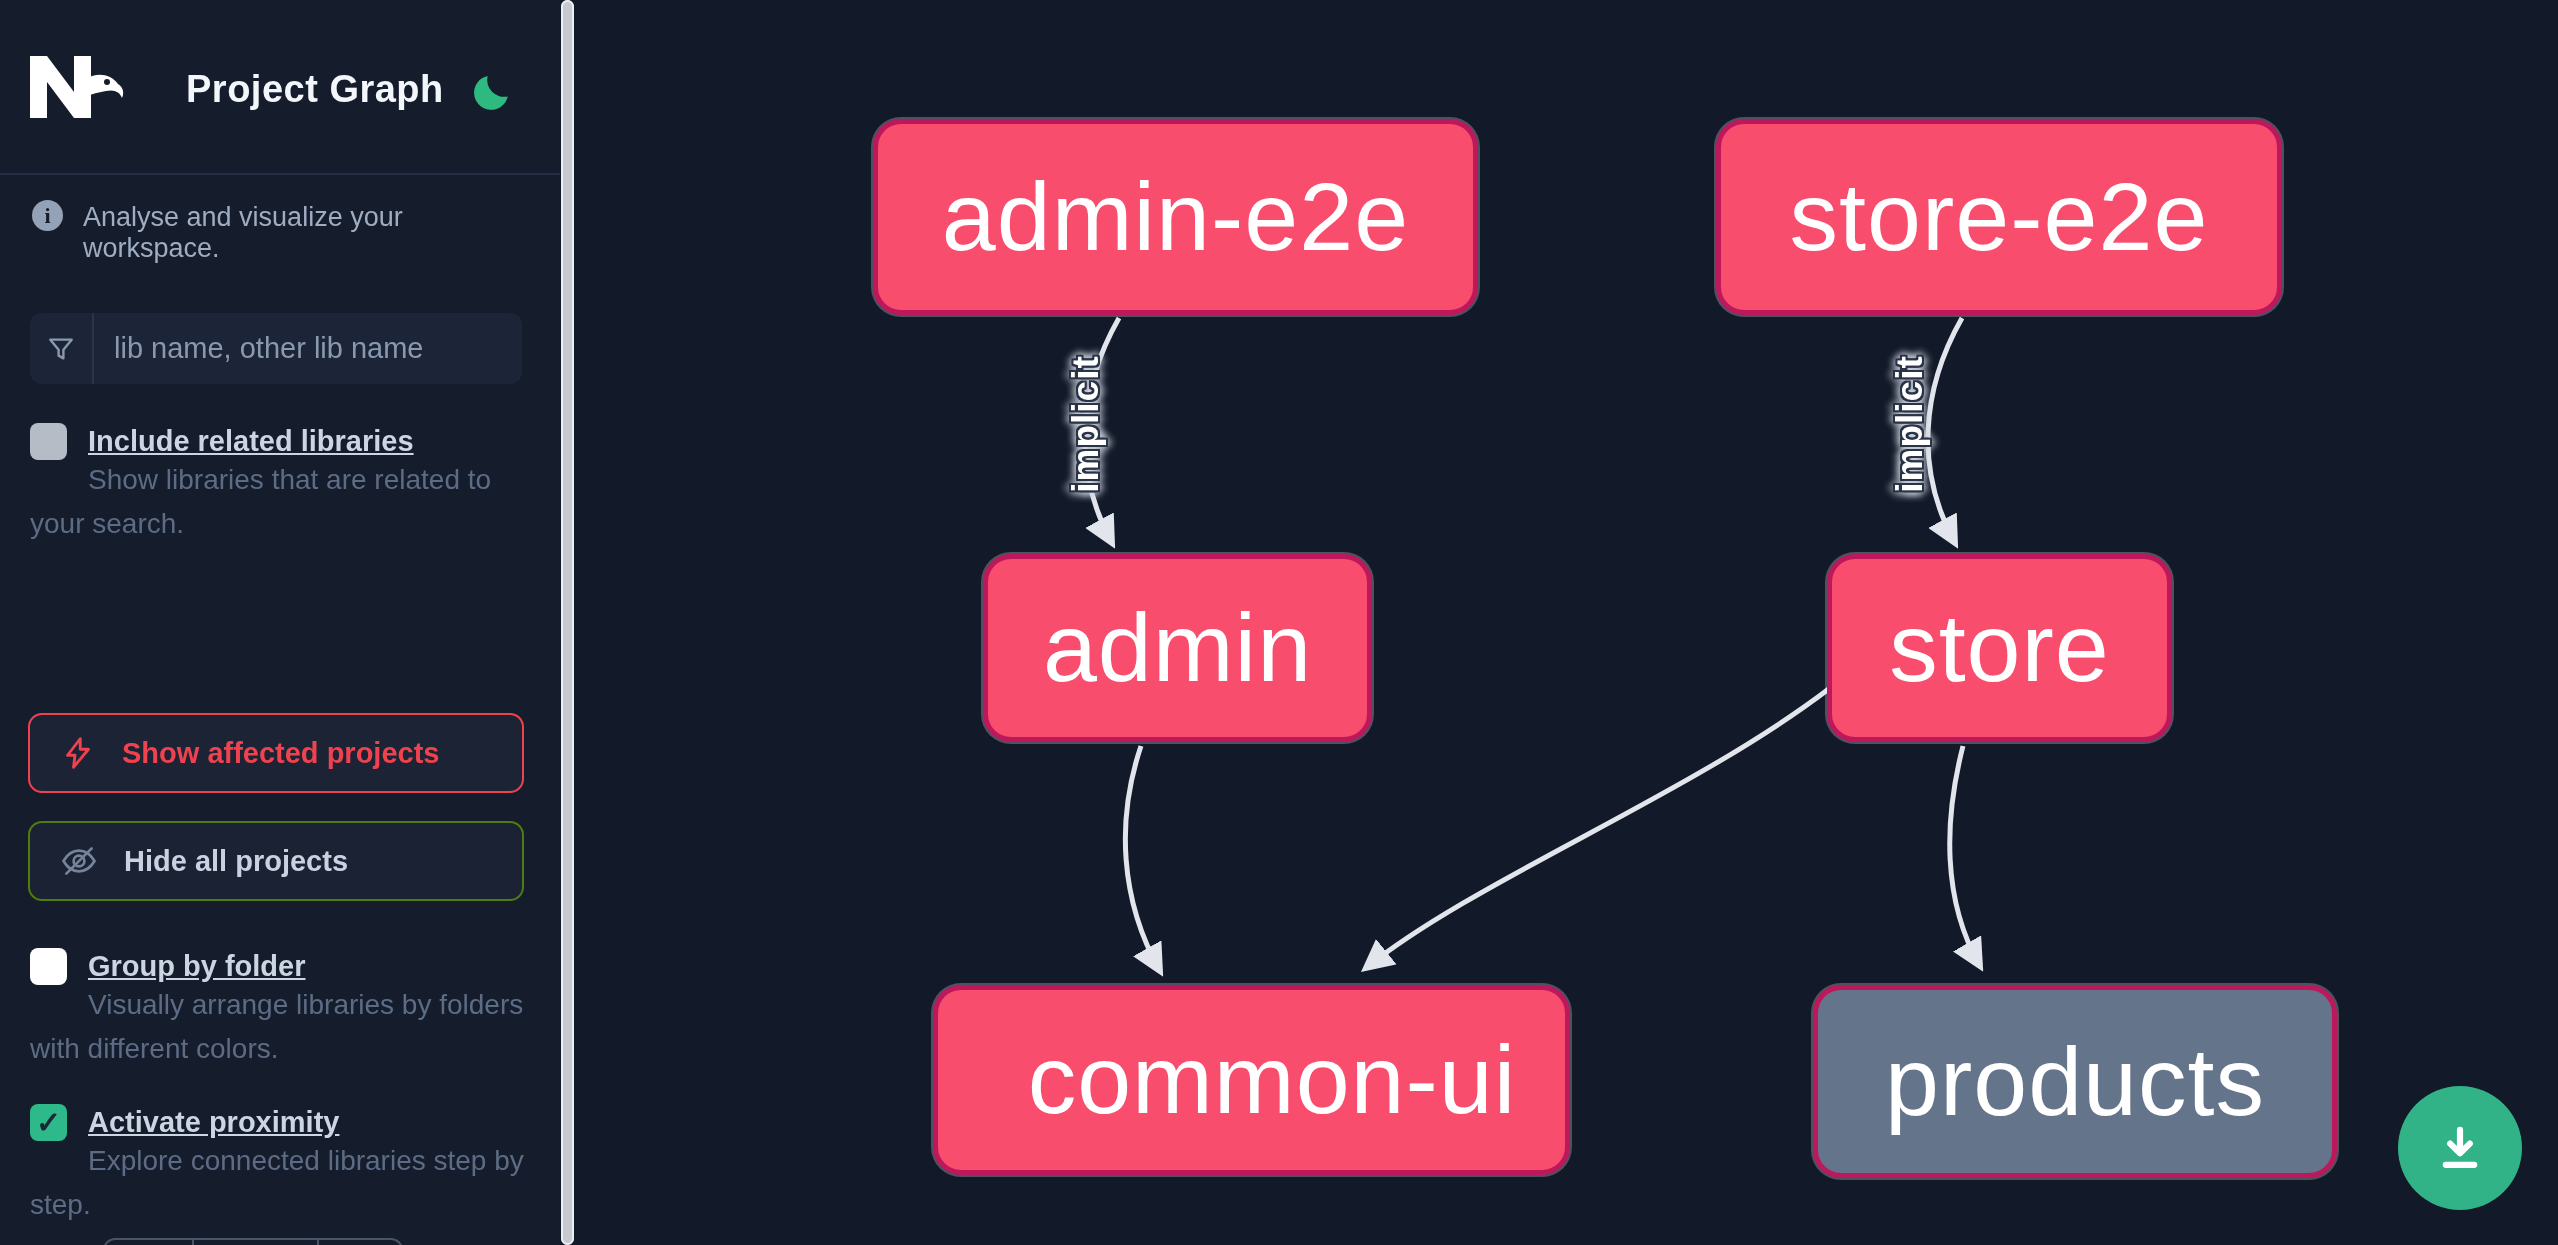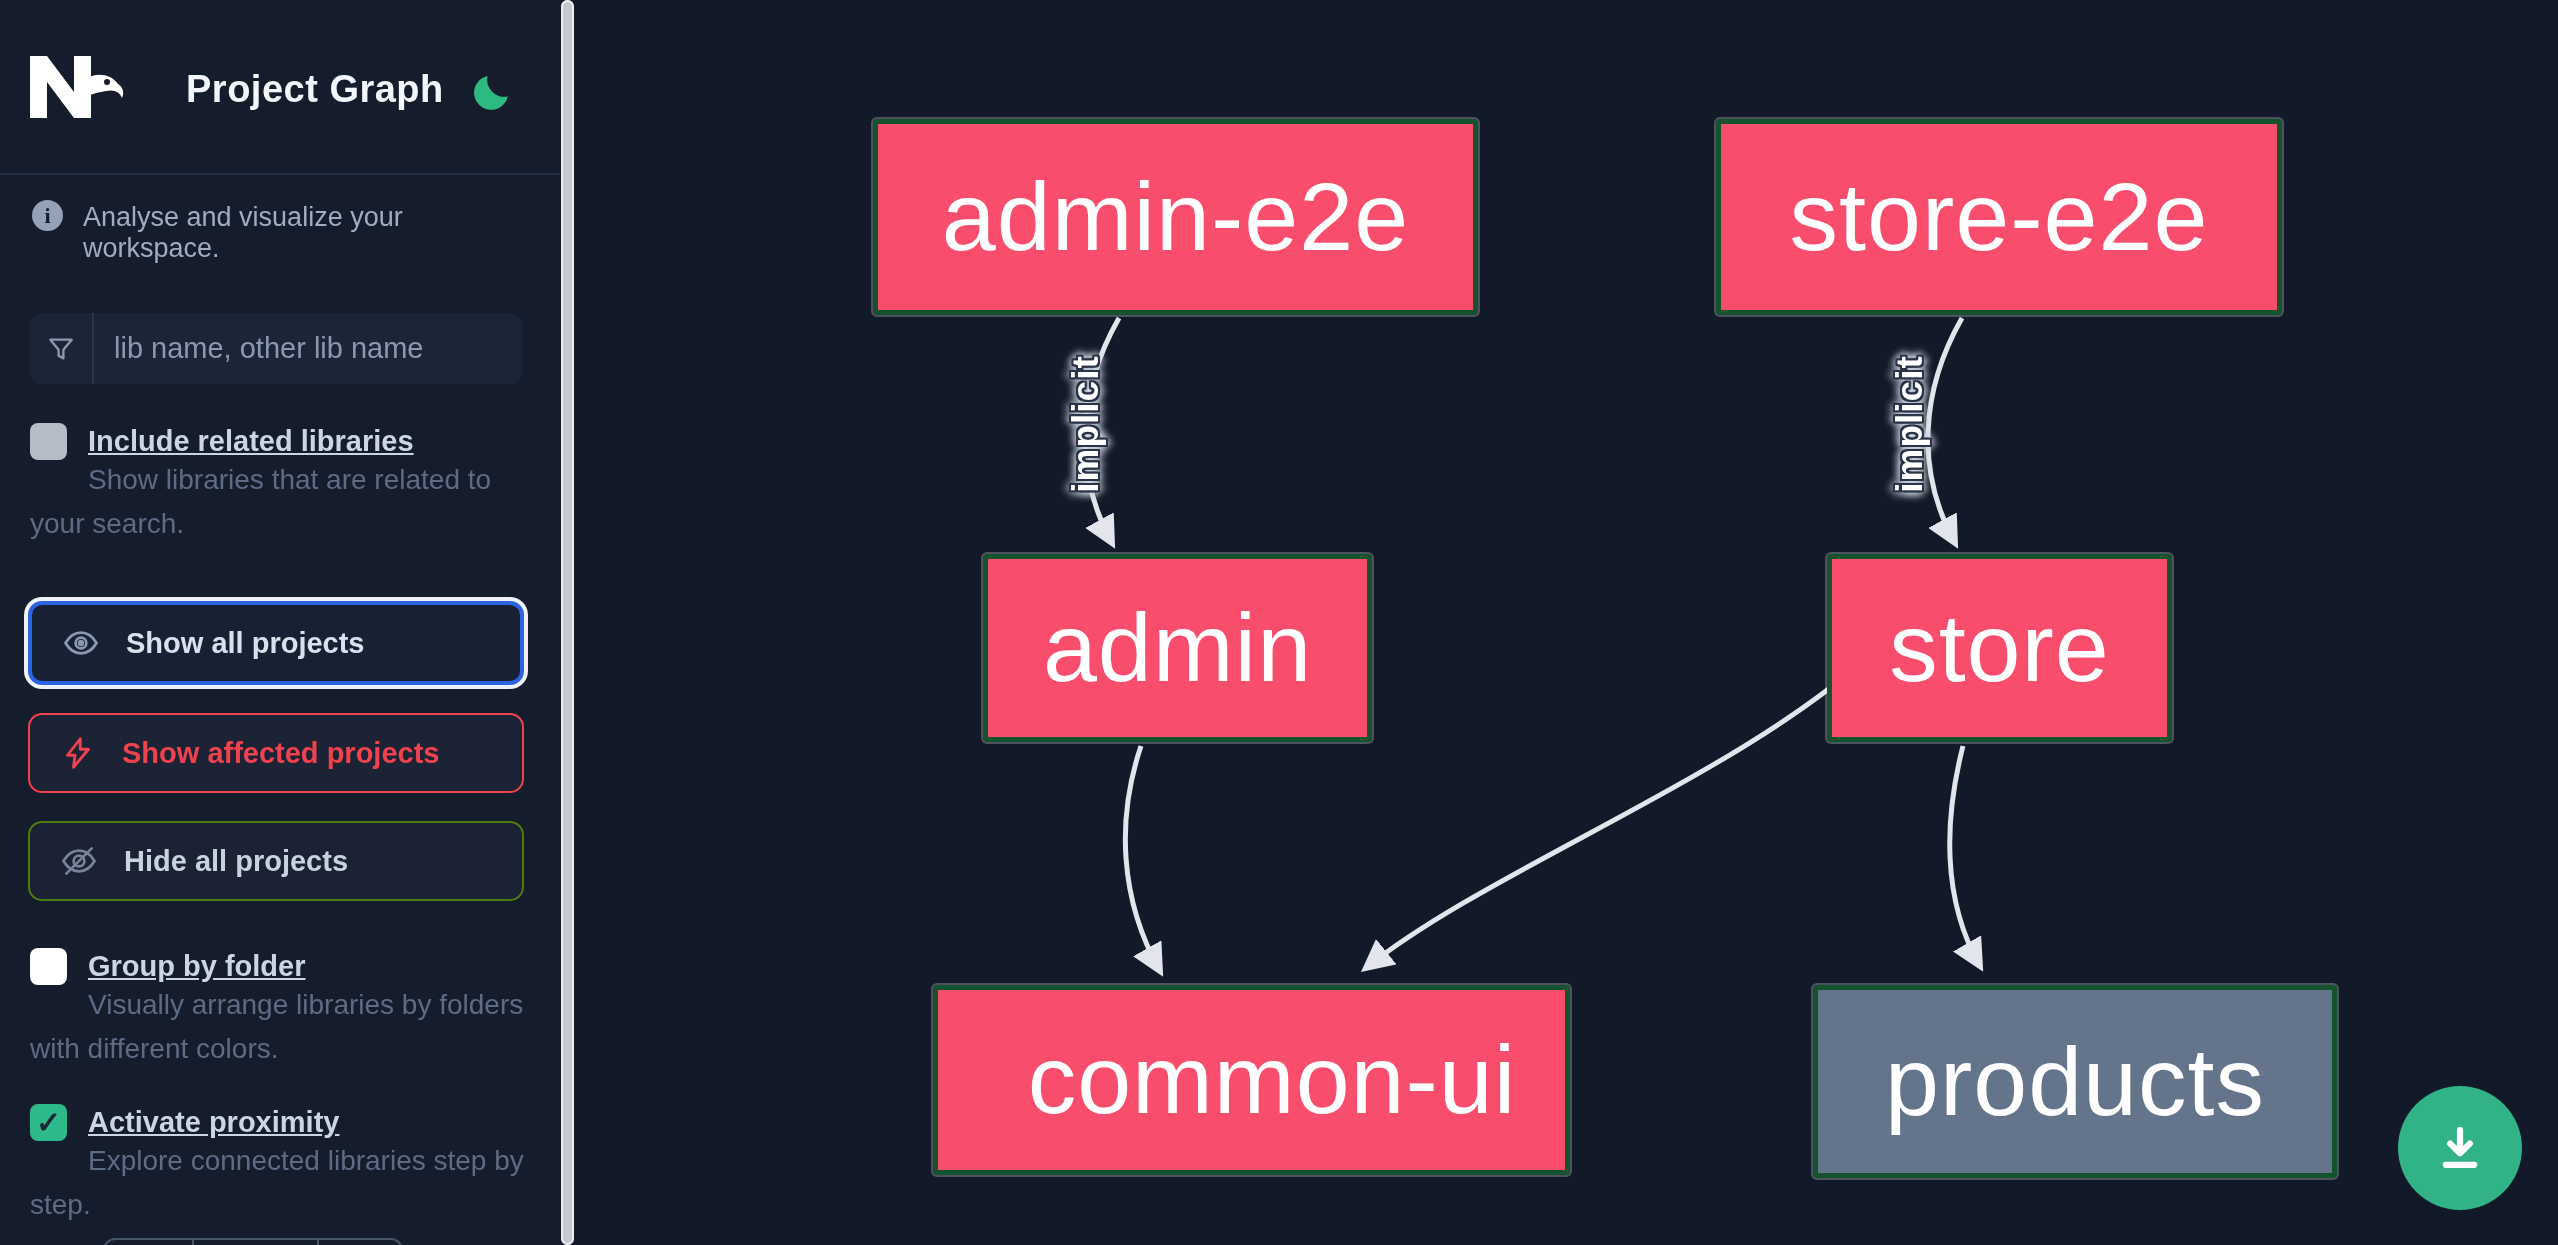--- a/index.html
+++ b/index.html
@@ -86,21 +86,21 @@
     position:absolute; left:561px; top:0; width:13px; height:1245px;
     background:#c6c9cf; border-radius:7px; cursor:pointer;
     box-shadow:inset 0 0 0 2px #eceef1;
   }
 
   
   .graph-area { position:absolute; left:574px; top:0; width:1984px; height:1245px; background:#121928; }
   .edges-svg { position:absolute; left:0; top:0; width:2558px; height:1245px; pointer-events:none; }
 
   .gnode {
-    position:absolute; border:5px solid #14532d; border-radius:4px;
+    position:absolute; border:5px solid #be185d; border-radius:28px;
     background:#f94d6e; color:#ffffff;
     display:flex; align-items:center; justify-content:center;
     font-size:97px; font-weight:400; cursor:pointer; letter-spacing:1px;
     box-shadow:0 0 0 2px rgba(255,255,255,.25);
   }
   .gnode.gray { background:#64748b; }
   .n-admin-e2e { left:873px;  top:119px; width:605px; height:196px; }
   .n-store-e2e { left:1716px; top:119px; width:566px; height:196px; }
   .n-admin     { left:983px;  top:554px; width:389px; height:188px; }
   .n-store     { left:1827px; top:554px; width:345px; height:188px; }
@@ -154,28 +154,20 @@
     </div>
     <input class="search-input" type="text" placeholder="lib name, other lib name" style="">
   </div>
 
   <div class="toggle" style="top:423px;">
     <span class="cb cb-gray"></span>
     <span class="t-label">Include related libraries</span>
     <span class="t-desc">Show libraries that are related to your search.</span>
   </div>
 
-  <button class="action-btn btn-all">
-    <svg width="38" height="38" viewBox="0 0 24 24" fill="none" stroke="#8a99af" stroke-width="1.7">
-      <path d="M2.2 12 C5 7.2 8.3 5.5 12 5.5 S19 7.2 21.8 12 C19 16.8 15.7 18.5 12 18.5 S5 16.8 2.2 12 Z"></path>
-      <circle cx="12" cy="12" r="3.4"></circle>
-      <circle cx="12" cy="12" r="1.2" fill="#8a99af"></circle>
-    </svg>
-    <span class="b-label">Show all projects</span>
-  </button>
 
   <button class="action-btn btn-affected">
     <svg width="36" height="36" viewBox="0 0 24 24" fill="none" stroke="#f0424e" stroke-width="1.9" stroke-linejoin="round">
       <path d="M13.5 2.5 L5 13.5 h5 L9 21.5 L19 9.5 h-5.5 Z"></path>
     </svg>
     <span class="b-label">Show affected projects</span>
   </button>
 
   <button class="action-btn btn-hide">
     <svg width="38" height="38" viewBox="0 0 24 24" fill="none" stroke="#76849a" stroke-width="1.7">

